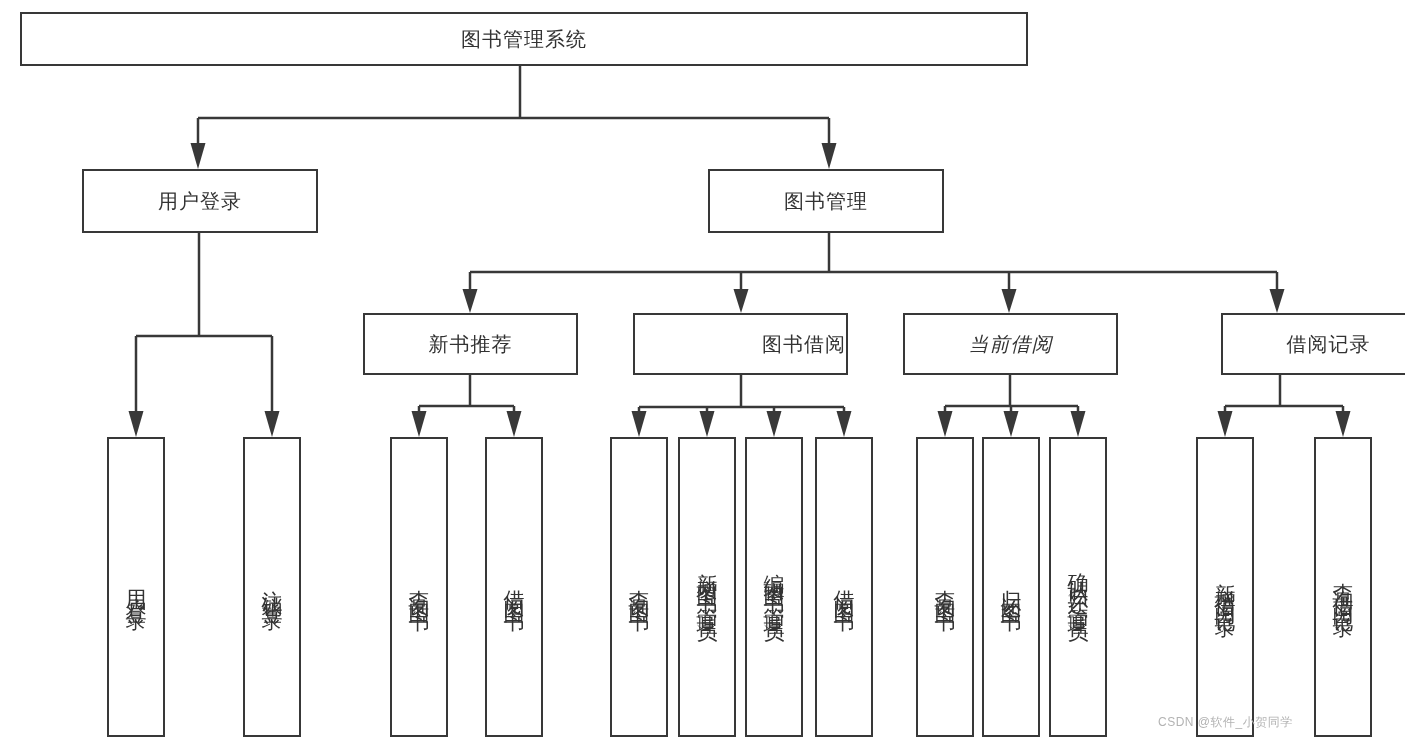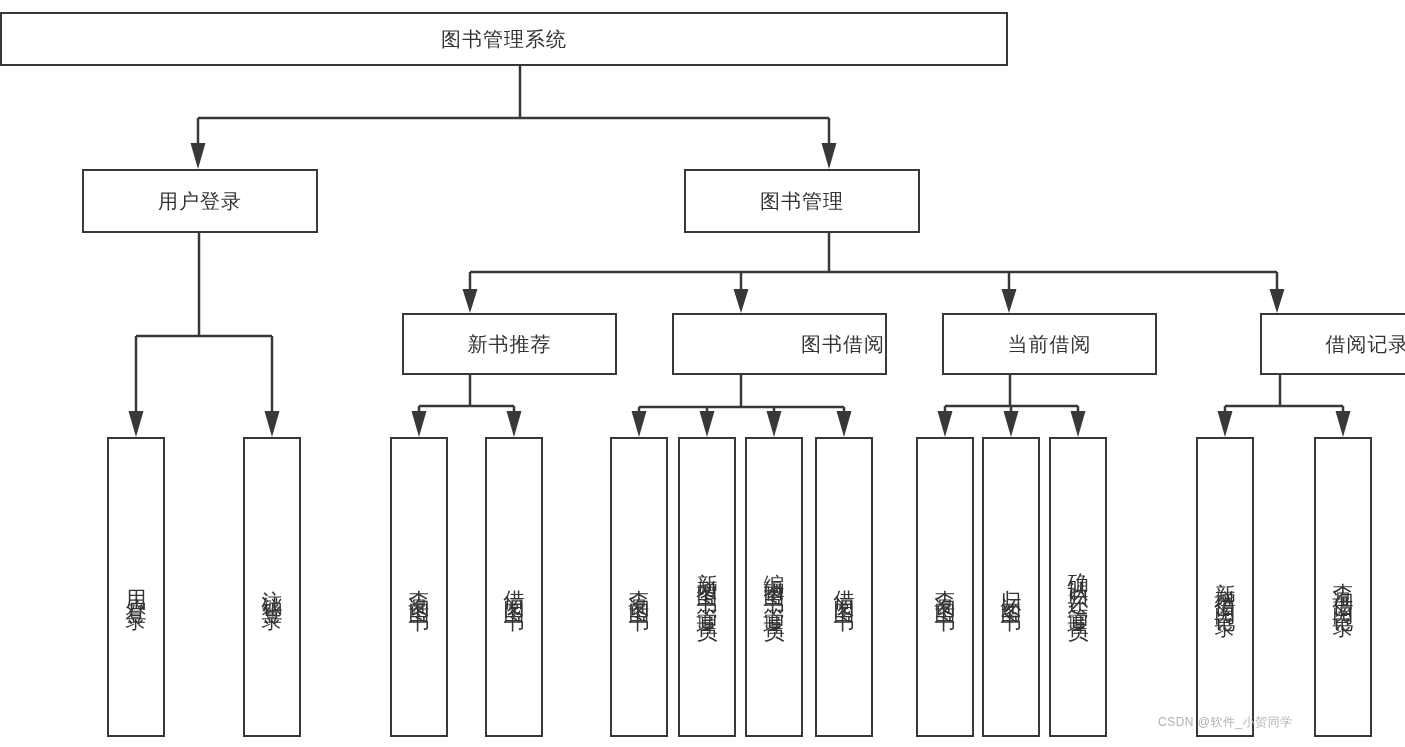--- a/index.html
+++ b/index.html
@@ -7,30 +7,30 @@
     position:relative;width:1405px;height:747px;background:#ffffff;overflow:hidden;
     font-family:"Liberation Sans","DejaVu Sans",sans-serif;color:#333333;
   }
   .connector-layer{position:absolute;left:0;top:0;width:1405px;height:747px;z-index:1;}
   .node{
     position:absolute;z-index:2;background:#ffffff;border:2px solid #383838;
     display:flex;align-items:center;justify-content:center;box-sizing:border-box;
     font-size:20px;letter-spacing:1px;color:#333333;
   }
   
-  .root{left:0;top:12px;width:1008px;height:54px;}
+  .root{left:20px;top:12px;width:1008px;height:54px;}
   
   .l2{top:169px;width:236px;height:64px;}
   .n-user-login{left:82px;}
-  .n-book-mgmt{left:684px;}
+  .n-book-mgmt{left:708px;}
   
-  .l3{top:313px;width:215px;height:62px;margin-left:39px;}
+  .l3{top:313px;width:215px;height:62px;}
   .n-recommend{left:363px;}
   .n-borrow{left:633px;justify-content:flex-end;}
-  .n-current{left:903px;}
+  .n-current{left:903px;font-style:italic;}
   .n-records{left:1221px;}
   
   .leaf{top:437px;width:58px;height:300px;}
   .leaf .vtext{
     writing-mode:vertical-rl;text-orientation:mixed;
     font-size:21px;letter-spacing:7px;line-height:1.15;white-space:nowrap;
   }
   .x-login1{left:107px;}  .x-logout{left:243px;}
   .x-q1{left:390px;}      .x-b1{left:485px;}
   .x-q2{left:610px;}      .x-add{left:678px;}  .x-edit{left:745px;}  .x-b2{left:815px;}

